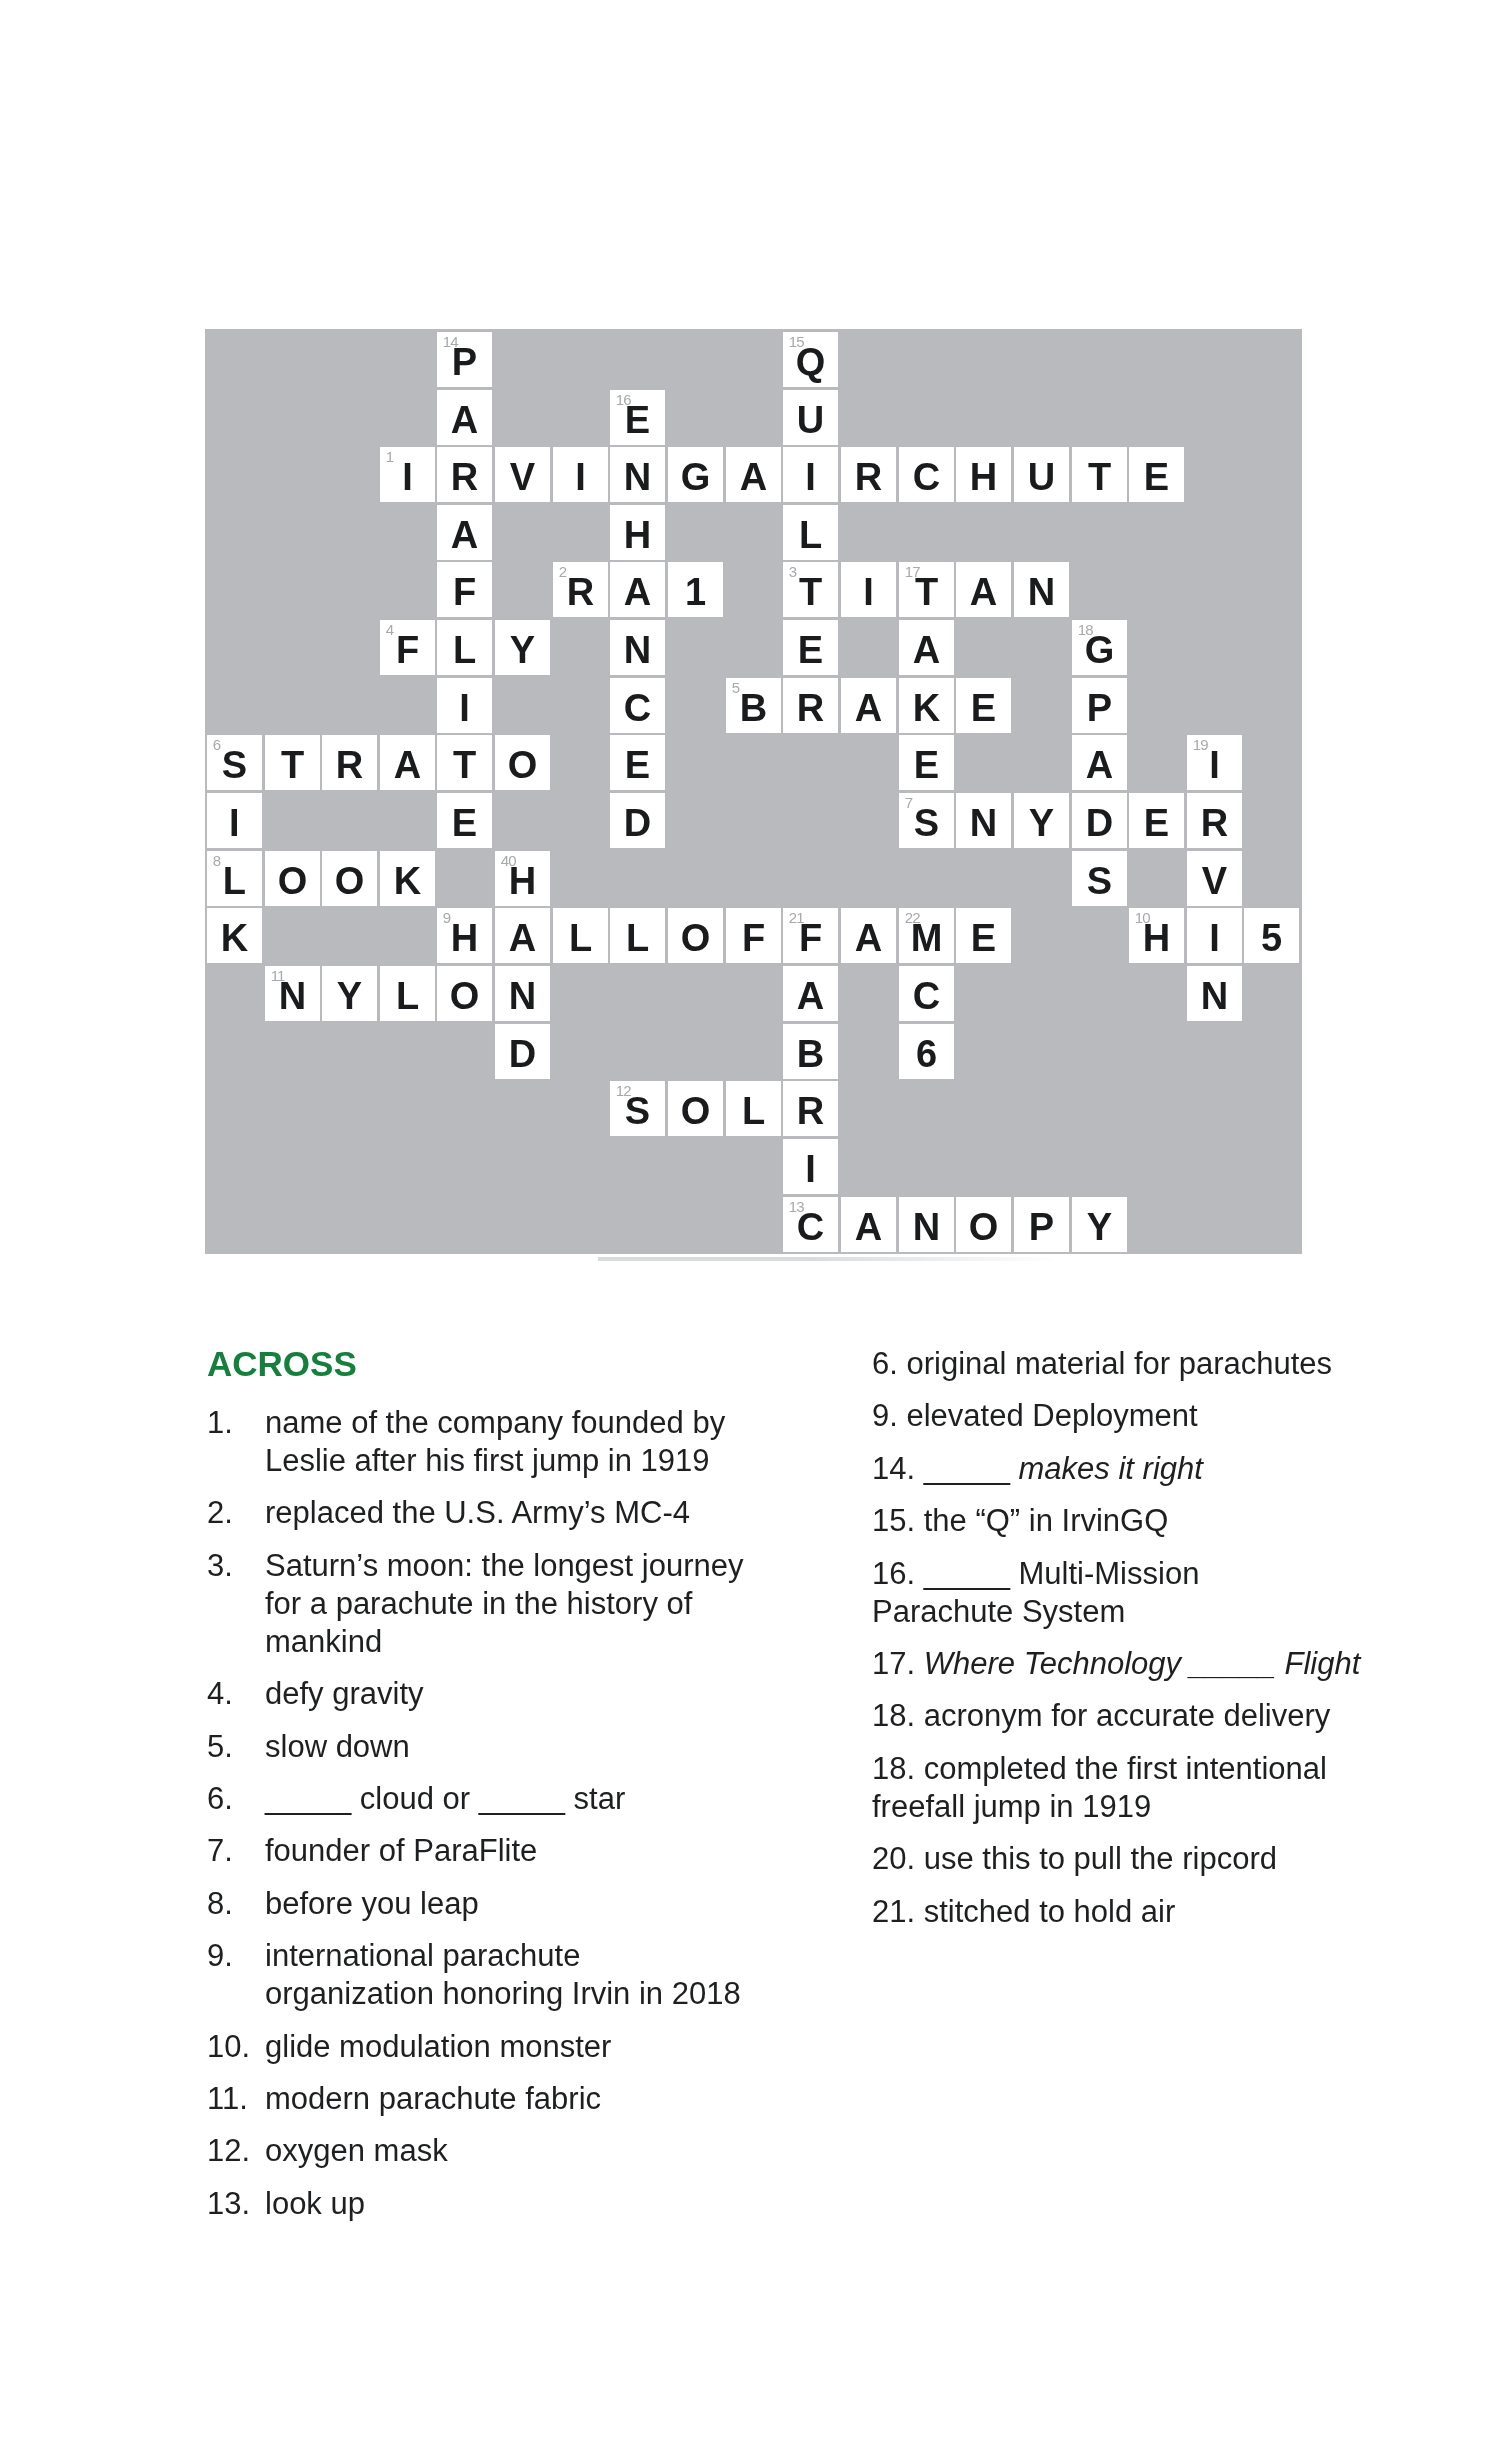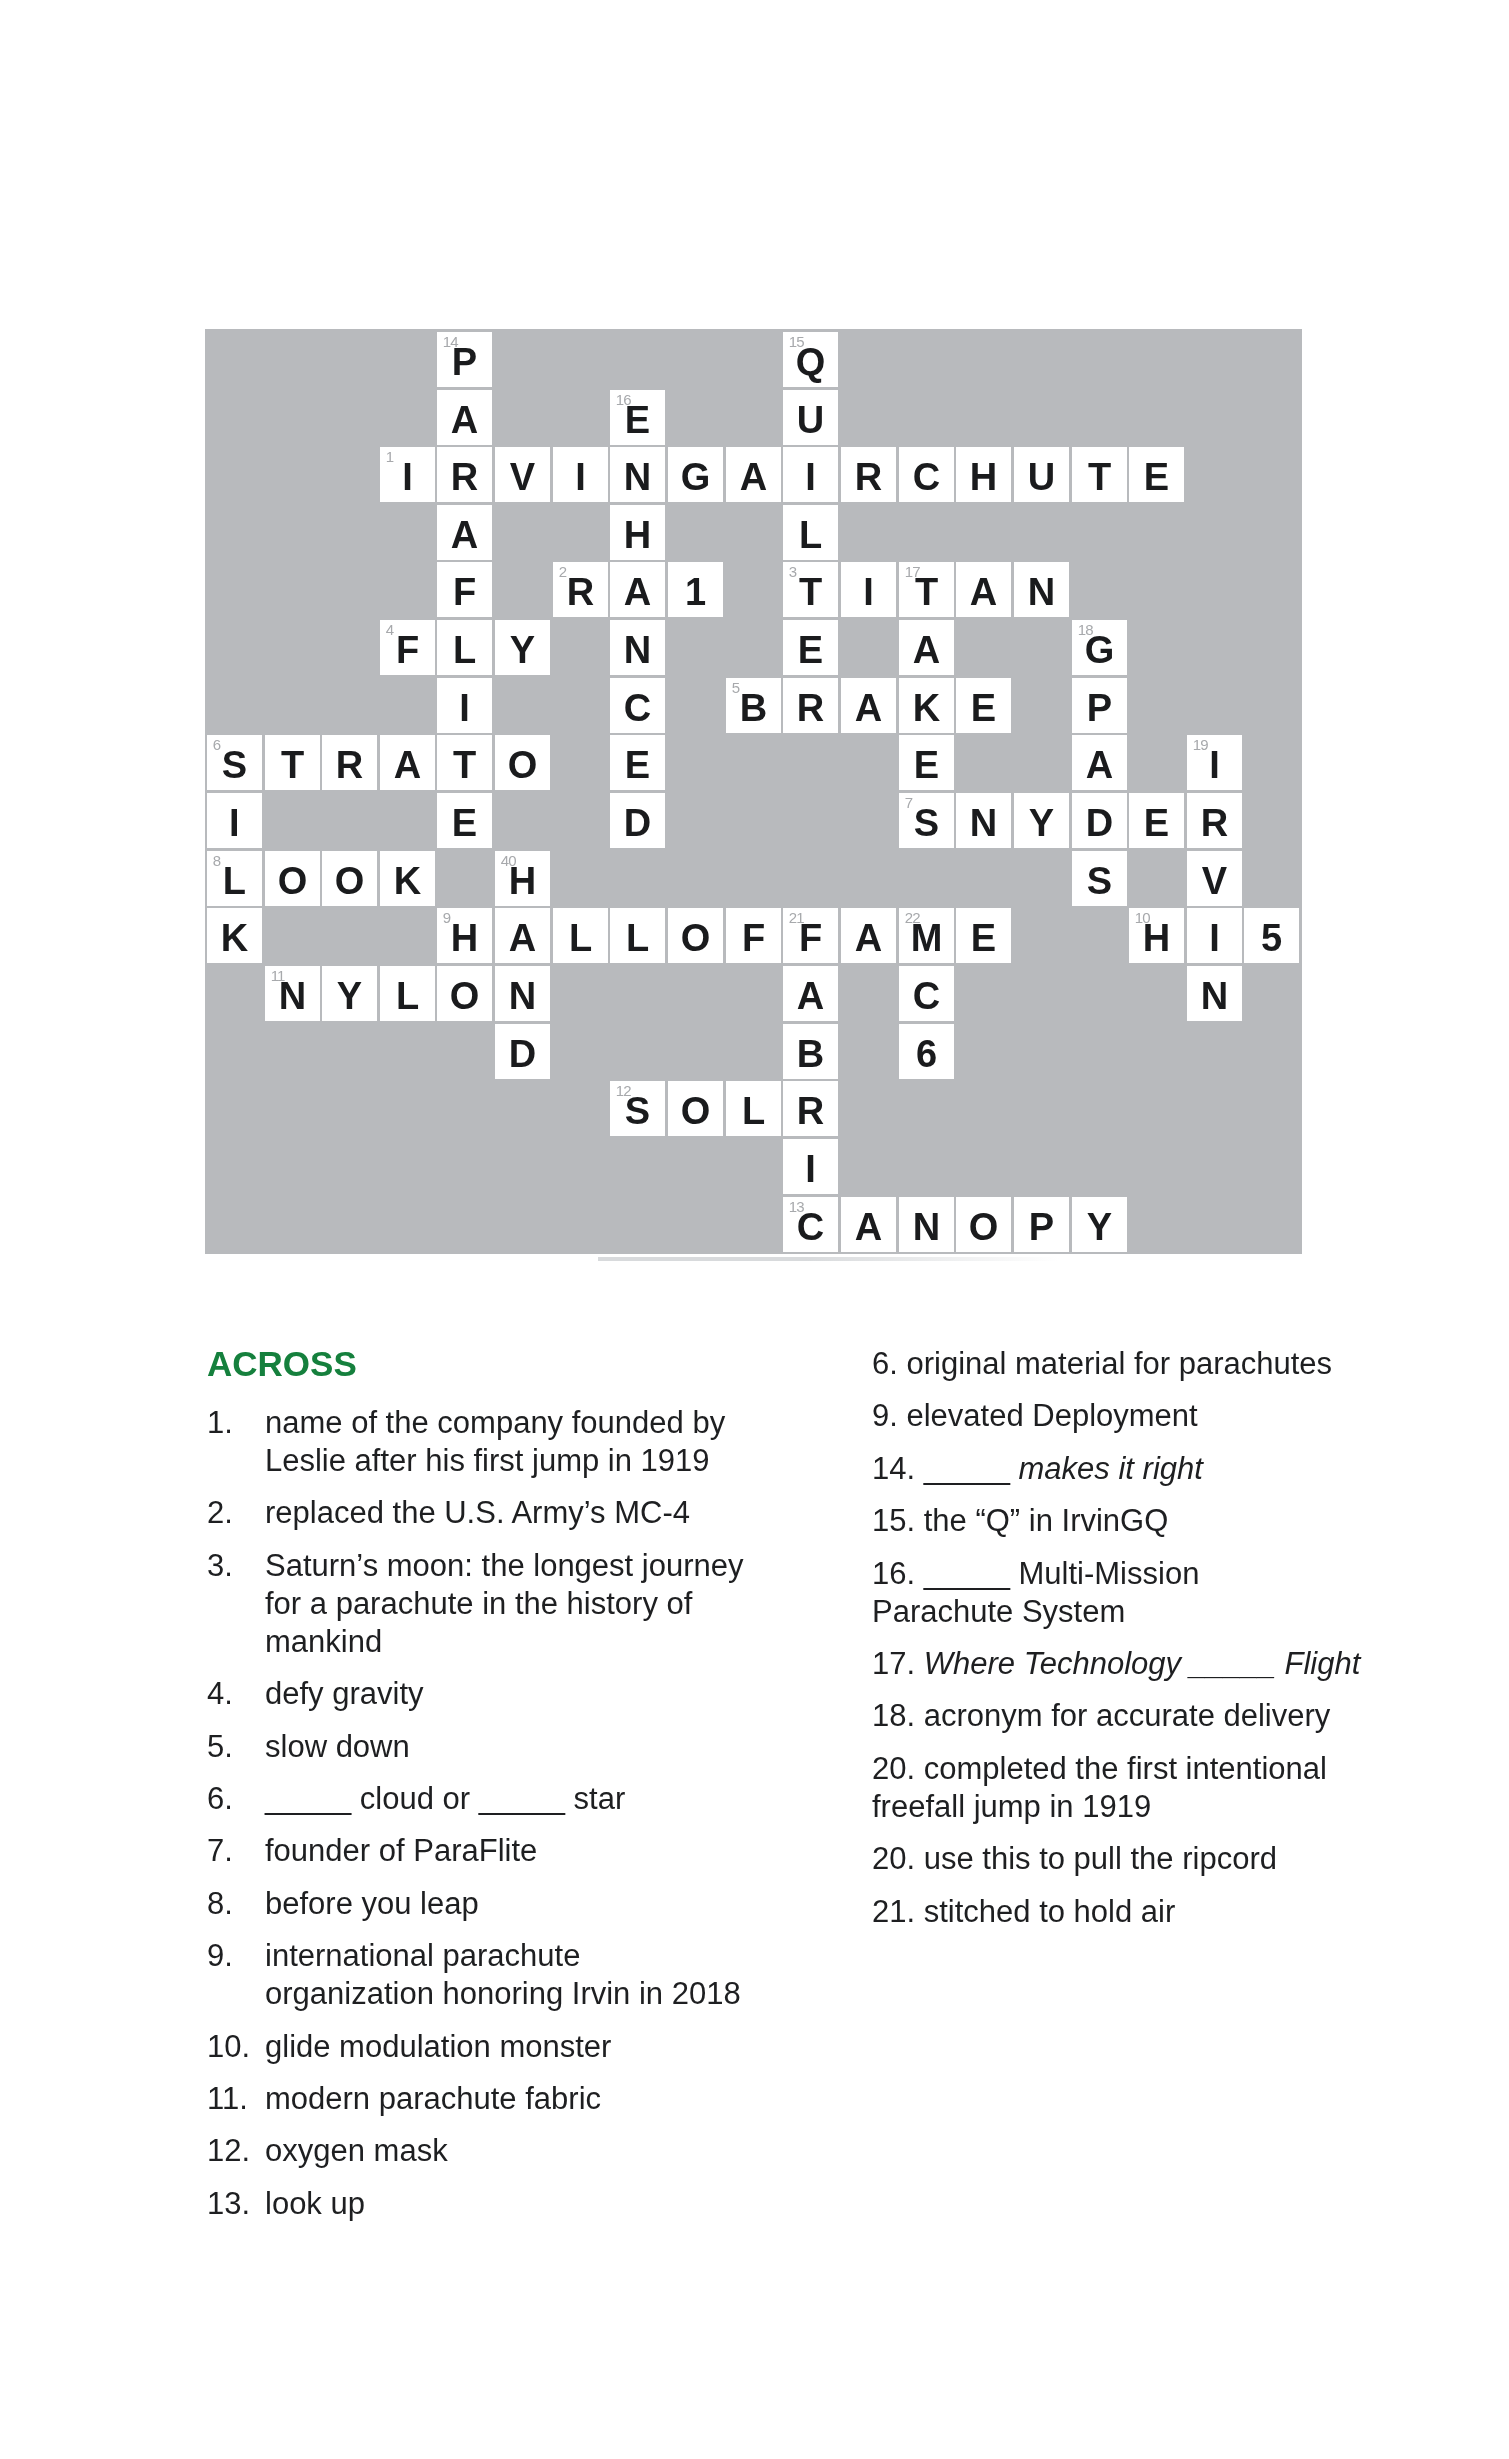--- a/index.html
+++ b/index.html
@@ -270,21 +270,21 @@
         <div class="line"><span>16. _____ Multi-Mission</span></div>
         <div class="line"><span>Parachute System</span></div>
       </div>
       <div class="ditem">
         <div class="line"><span>17. </span><span class="it">Where Technology _____ Flight</span></div>
       </div>
       <div class="ditem">
         <div class="line"><span>18. acronym for accurate delivery</span></div>
       </div>
       <div class="ditem">
-        <div class="line"><span>20. completed the first intentional</span></div>
+        <div class="line"><span>18. completed the first intentional</span></div>
         <div class="line"><span>freefall jump in 1919</span></div>
       </div>
       <div class="ditem">
         <div class="line"><span>20. use this to pull the ripcord</span></div>
       </div>
       <div class="ditem">
         <div class="line"><span>21. stitched to hold air</span></div>
       </div>
     </div>
 </section>

